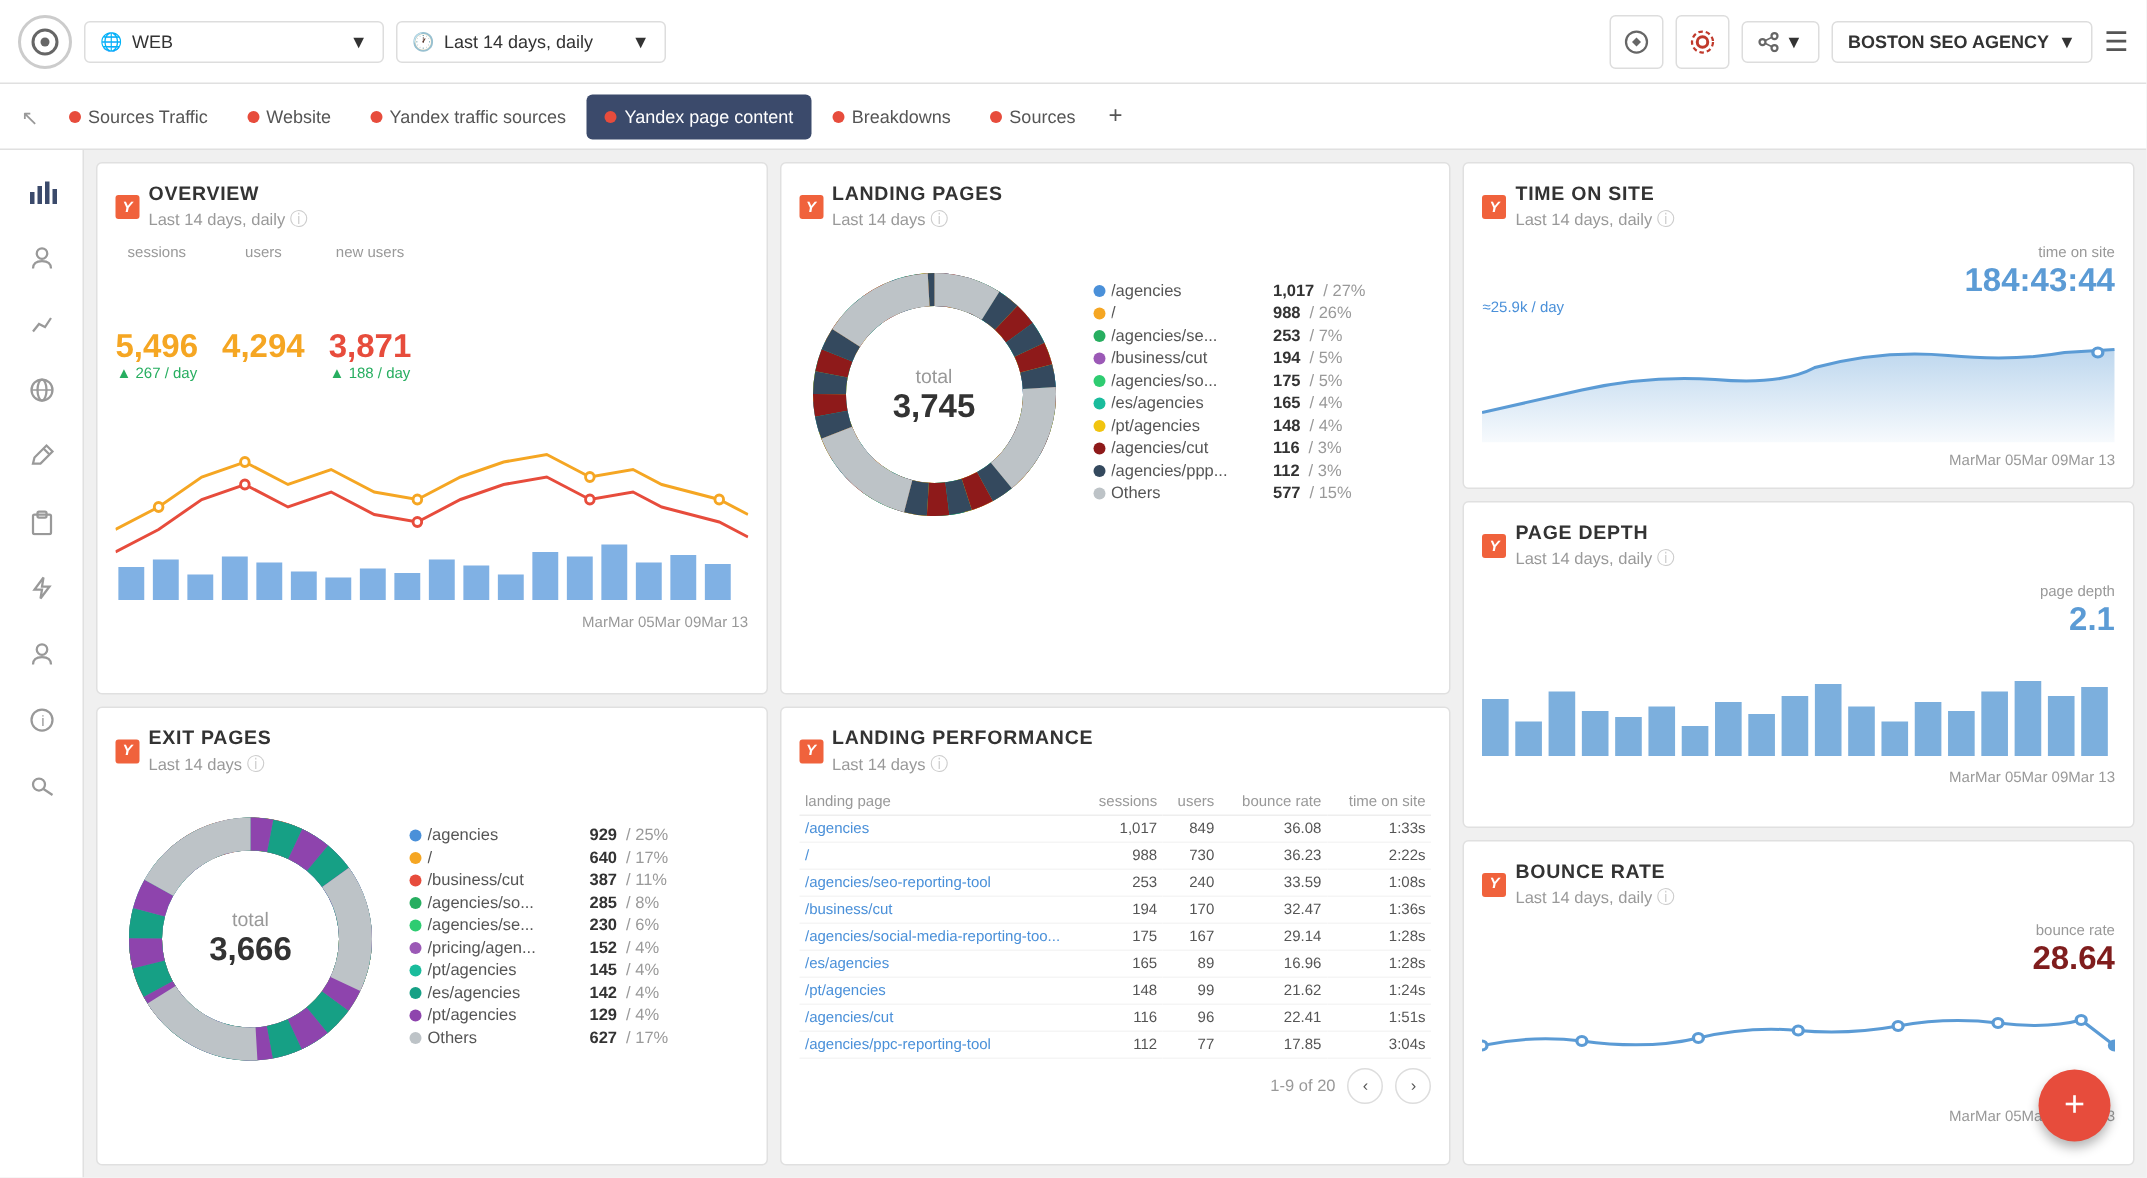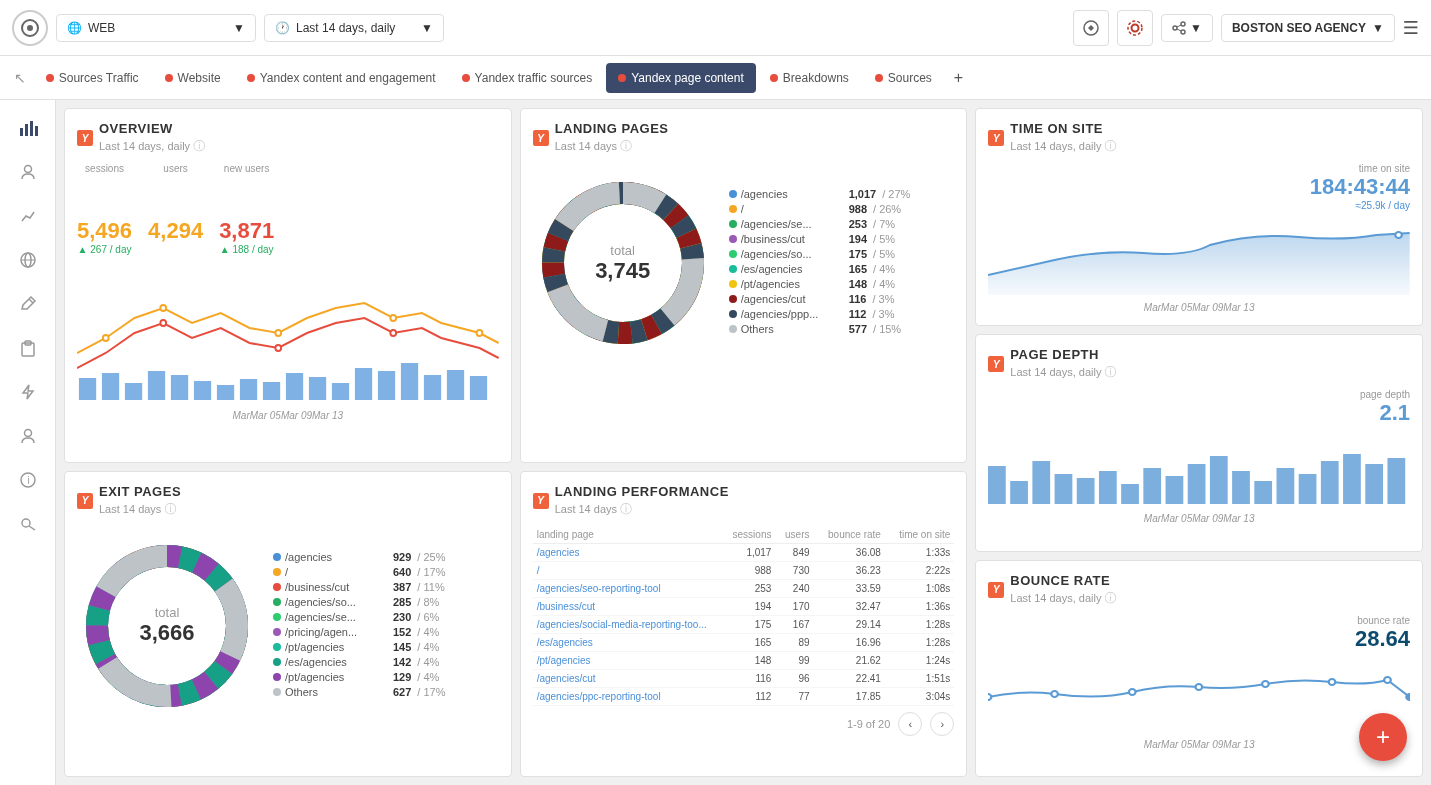--- a/index.html
+++ b/index.html
@@ -153,25 +153,24 @@
     .metric-change { font-size: 10px; color: #27ae60; }
     .metric-change.up::before { content: '▲ '; }
 
     
     .chart-area {
       position: relative;
       width: 100%;
     }
     .chart-labels {
       display: flex;
-      justify-content: center;
+      justify-content: flex-end;
       font-size: 10px;
       color: #999;
       margin-top: 4px;
-      font-style: italic;
     }
 
     
     .overview-chart svg { width: 100%; height: 140px; }
     .donut-row {
       display: flex;
       align-items: center;
       gap: 16px;
     }
     .donut-container {
@@ -252,21 +251,21 @@
       display: flex;
       flex-direction: column;
       gap: 8px;
     }
     .right-panel .card { flex: 1; }
 
     
     .bounce-value {
       font-size: 22px;
       font-weight: bold;
-      color: #0c4a6e;
+      color: #7f1d1d;
       text-align: right;
     }
   </style>
 </head>
 <body>
 
 <div class="topbar">
   <div class="logo-circle">
     <svg width="20" height="20" viewBox="0 0 20 20">
         <circle cx="10" cy="10" r="8" fill="none" stroke="#666" stroke-width="2"></circle>
@@ -321,24 +320,20 @@
 
 <div class="nav-tabs">
   <div class="nav-tab-icon" style="padding:0 6px">↖</div>
   <div class="nav-tab">
     <span class="legend-dot" style="background:#e74c3c"></span>
     <span>Sources Traffic</span>
   </div>
   <div class="nav-tab">
     <span class="legend-dot" style="background:#e74c3c"></span>
     <span>Website</span>
-  </div>
-  <div class="nav-tab">
-    <span class="legend-dot" style="background:#e74c3c"></span>
-    <span>Yandex content and engagement</span>
   </div>
   <div class="nav-tab">
     <span class="legend-dot" style="background:#e74c3c"></span>
     <span>Yandex traffic sources</span>
   </div>
   <div class="nav-tab active">
     <span class="legend-dot" style="background:#e74c3c"></span>
     <span>Yandex page content</span>
   </div>
   <div class="nav-tab">
@@ -607,21 +602,21 @@
           <div>
             <div class="card-title">TIME ON SITE</div>
             <div class="card-subtitle">
               <span>Last 14 days, daily</span>
               <span class="info-icon">ⓘ</span>
             </div>
           </div>
         </div>
         <div style="text-align:right;font-size:10px;color:#999">time on site</div>
         <div class="big-value">184:43:44</div>
-        <div style="text-align:right;font-size:10px;color:#4a90d9;margin-top:-4px;margin-bottom:4px">≈25.9k / day</div>
+        <div style="text-align:left;font-size:10px;color:#4a90d9;margin-top:-4px;margin-bottom:4px">≈25.9k / day</div>
         <div class="area-chart">
           <svg viewBox="0 0 380 80" preserveAspectRatio="none" style="width:100%;height:80px">
             <defs>
               <linearGradient id="blueGrad" x1="0" y1="0" x2="0" y2="1">
                 <stop offset="0%" stop-color="#5b9bd5" stop-opacity="0.4"></stop>
                 <stop offset="100%" stop-color="#5b9bd5" stop-opacity="0.05"></stop>
               </linearGradient>
             </defs>
             <path d="M0,60 Q40,50 60,45 Q100,35 140,38 Q180,42 200,30 Q240,18 280,22 Q320,26 350,20 L380,18 L380,80 L0,80 Z" fill="url(#blueGrad)"></path>
             <path d="M0,60 Q40,50 60,45 Q100,35 140,38 Q180,42 200,30 Q240,18 280,22 Q320,26 350,20 L380,18" fill="none" stroke="#5b9bd5" stroke-width="2"></path>

